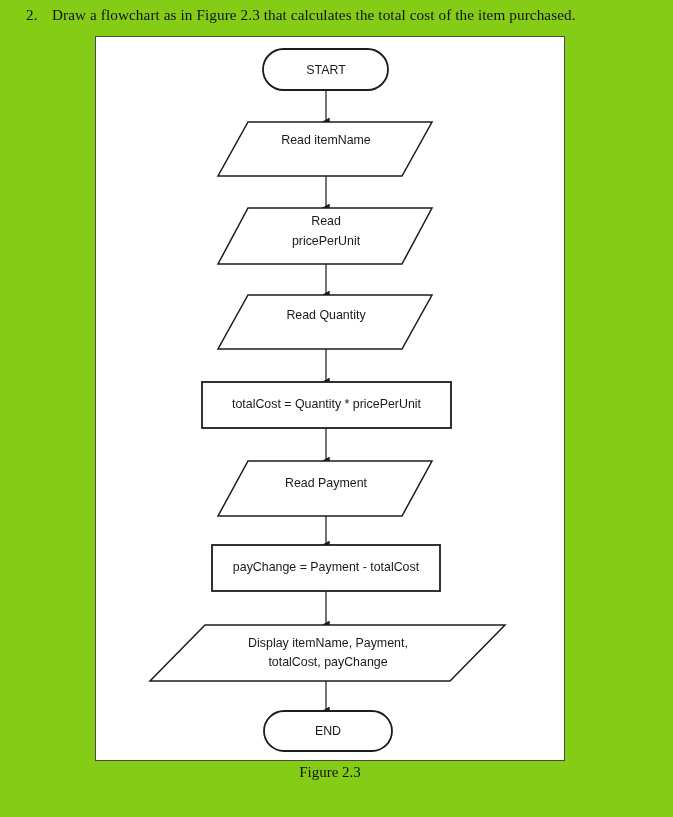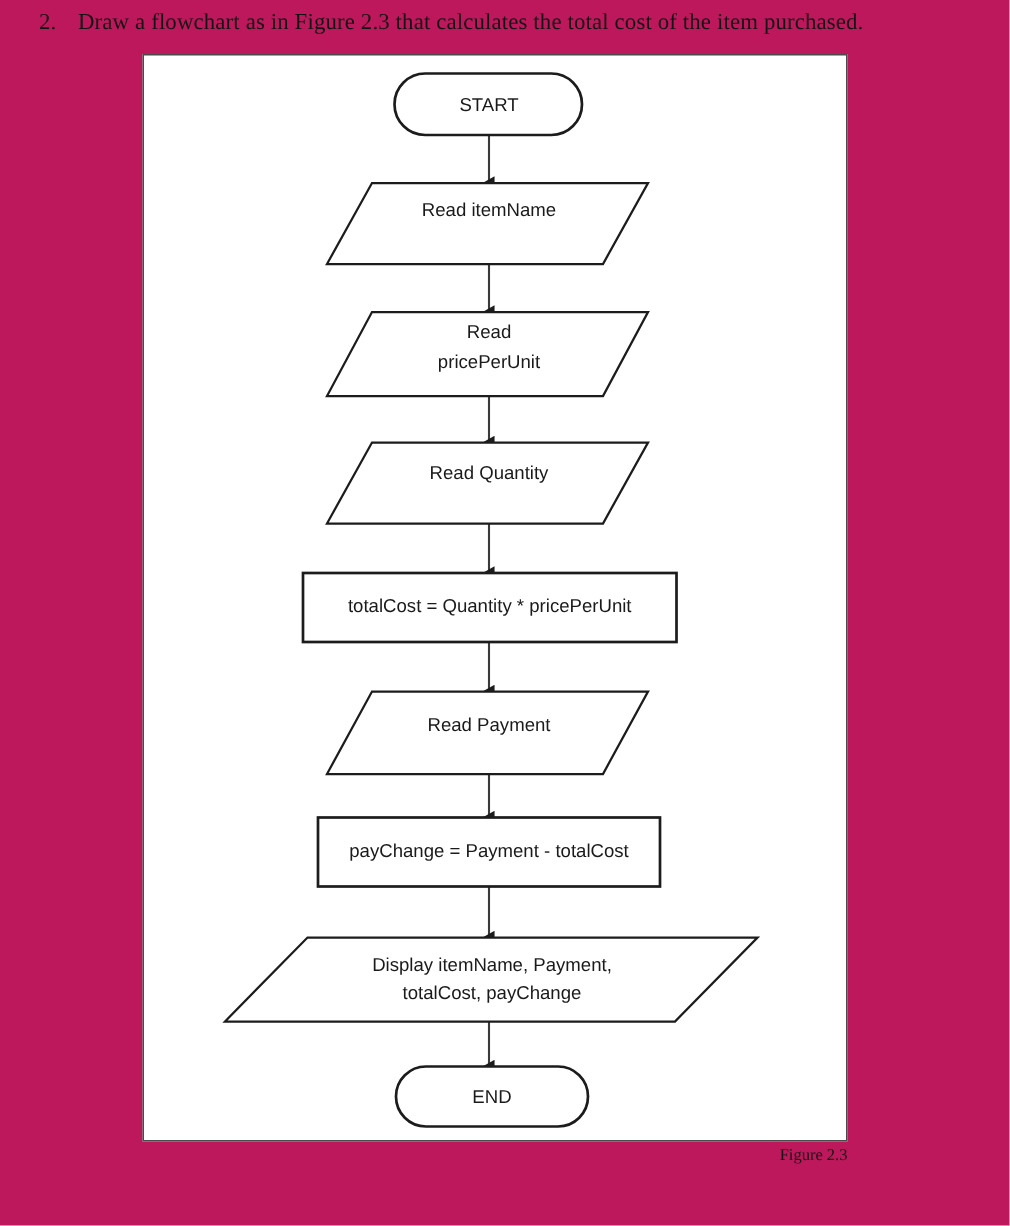--- a/index.html
+++ b/index.html
@@ -12,21 +12,21 @@
     height: 817px;
     position: relative;
     font-family: "Liberation Sans", sans-serif;
     overflow: hidden;
   }
   #page {
     position: absolute;
     left: 0; top: 0;
     width: 673px;
     height: 817px;
-    background: #be185d;
+    background: #84cc16;
   }
   .question-line {
     position: absolute;
     left: 26px;
     top: 6px;
     width: 620px;
     font-family: "Liberation Serif", serif;
     font-size: 15.2px;
     color: #141414;
     white-space: nowrap;
@@ -44,23 +44,23 @@
     height: 725px;
     border: 1.4px solid #4a4a4a;
     background: #ffffff;
     box-sizing: border-box;
   }
   .figure-caption {
     position: absolute;
     left: 95px;
     top: 764px;
     width: 470px;
-    text-align: right;
+    text-align: center;
     font-family: "Liberation Serif", serif;
-    font-size: 11px;
+    font-size: 15px;
     color: #141414;
   }
   svg.flow {
     position: absolute;
     left: 0;
     top: 0;
     width: 673px;
     height: 817px;
     pointer-events: none;
   }

